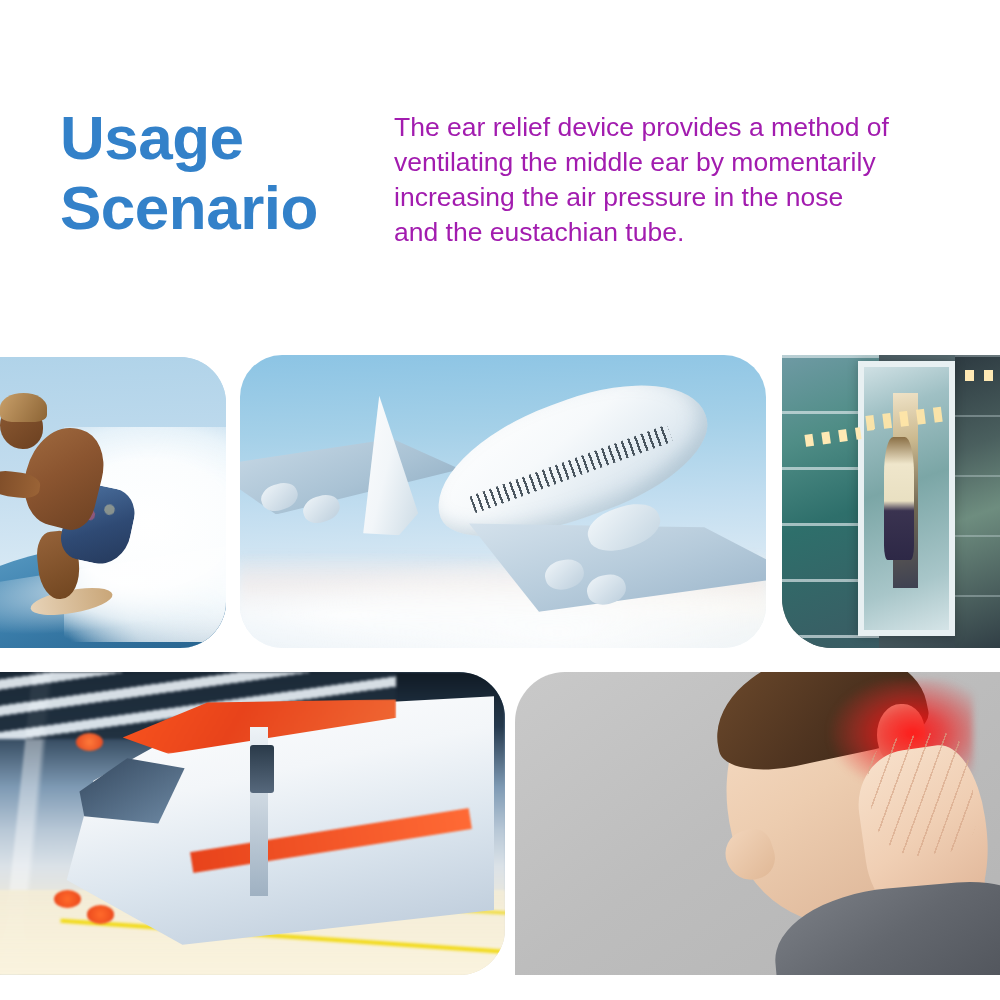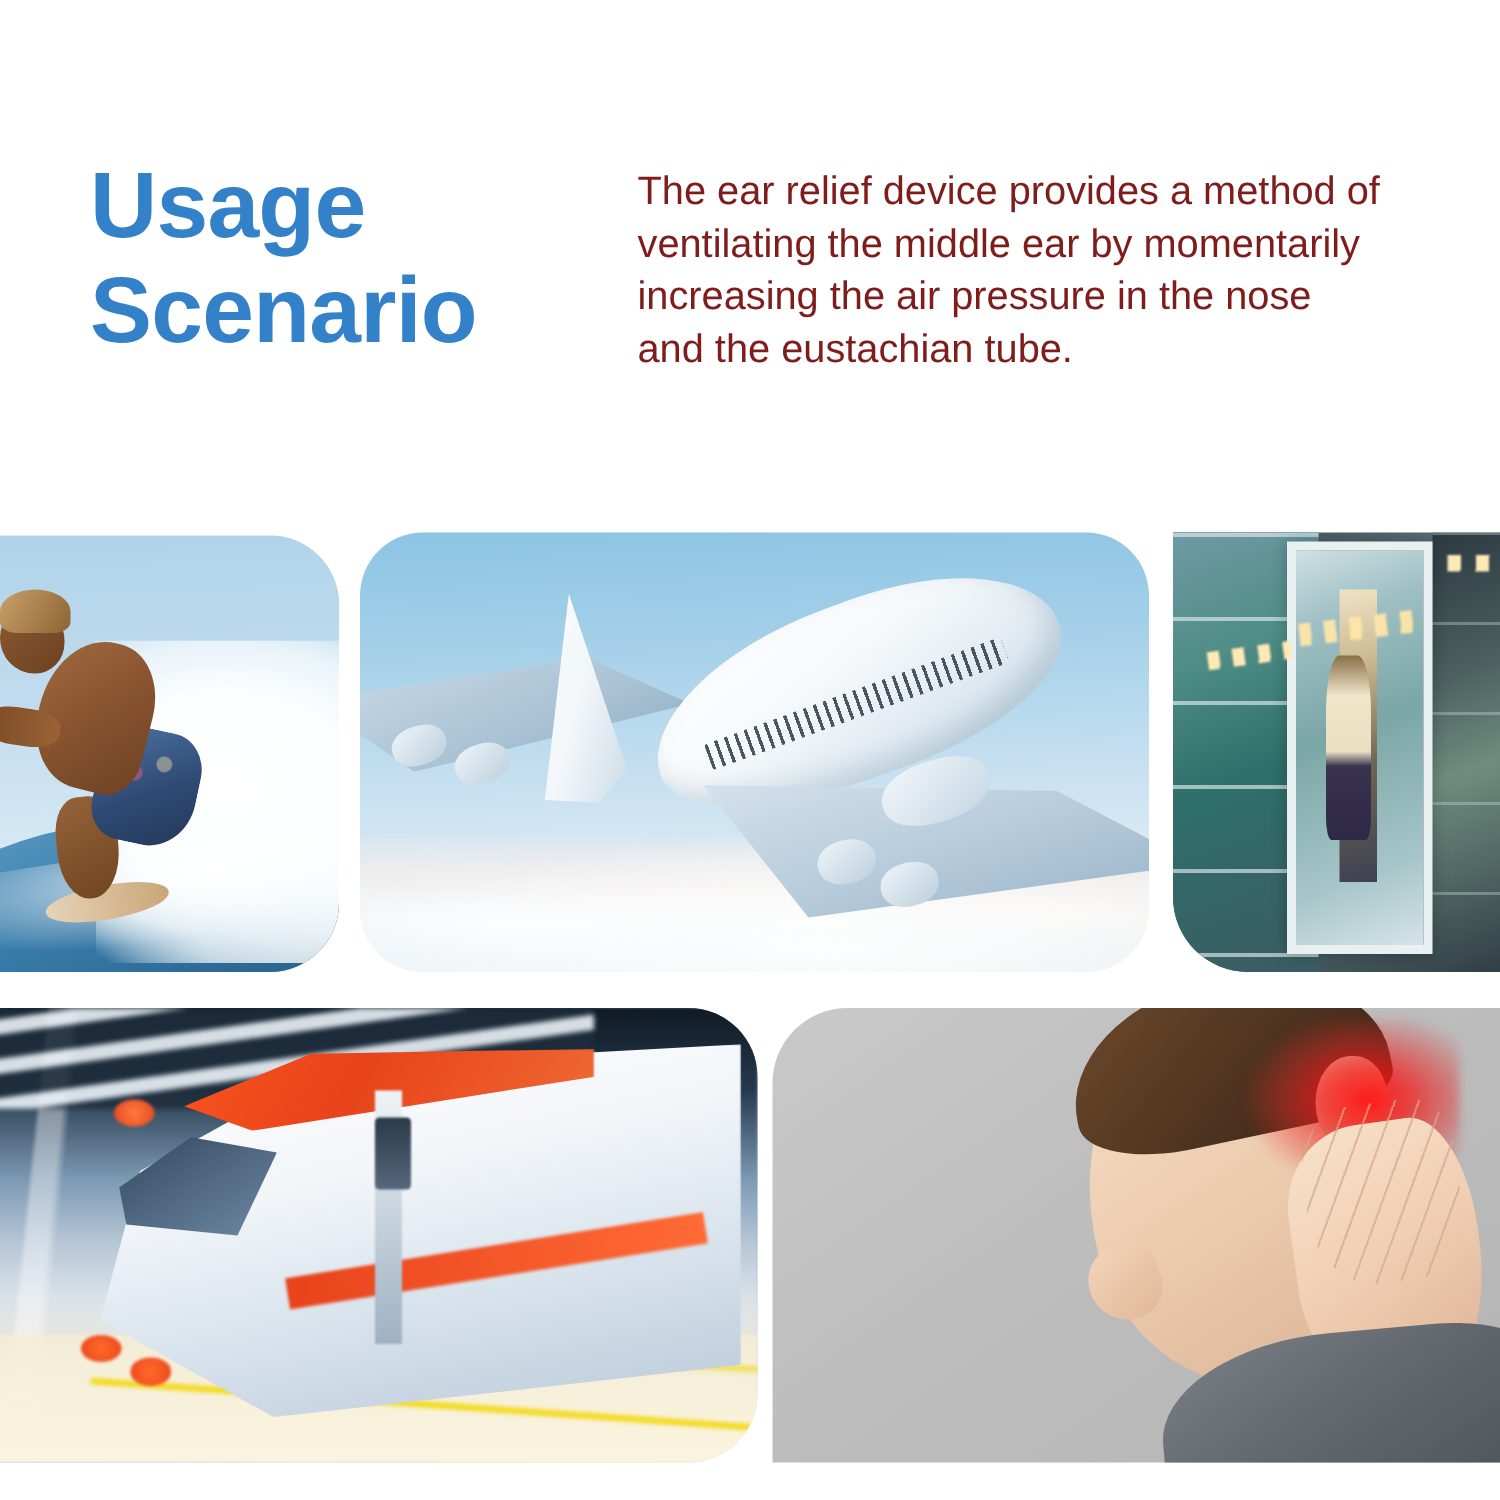--- a/index.html
+++ b/index.html
@@ -20,23 +20,23 @@
     width:330px;
     color:#3381c9;
     font-size:62px;
     font-weight:bold;
     line-height:70px;
     letter-spacing:-0.5px;
     white-space:pre-line;
   }
   .body-text {
     position:absolute;
-    left:425px; top:110px;
+    left:394px; top:110px;
     width:545px;
-    color:#7f1d1d;
+    color:#a21caf;
     font-size:26.5px;
     line-height:35px;
     font-weight:400;
     white-space:pre-line;
   }
 
   
   .grid { position:absolute; left:0; top:0; width:1000px; height:1000px; }
   .photo { position:absolute; overflow:hidden; background:#dfe9f2; }
 

